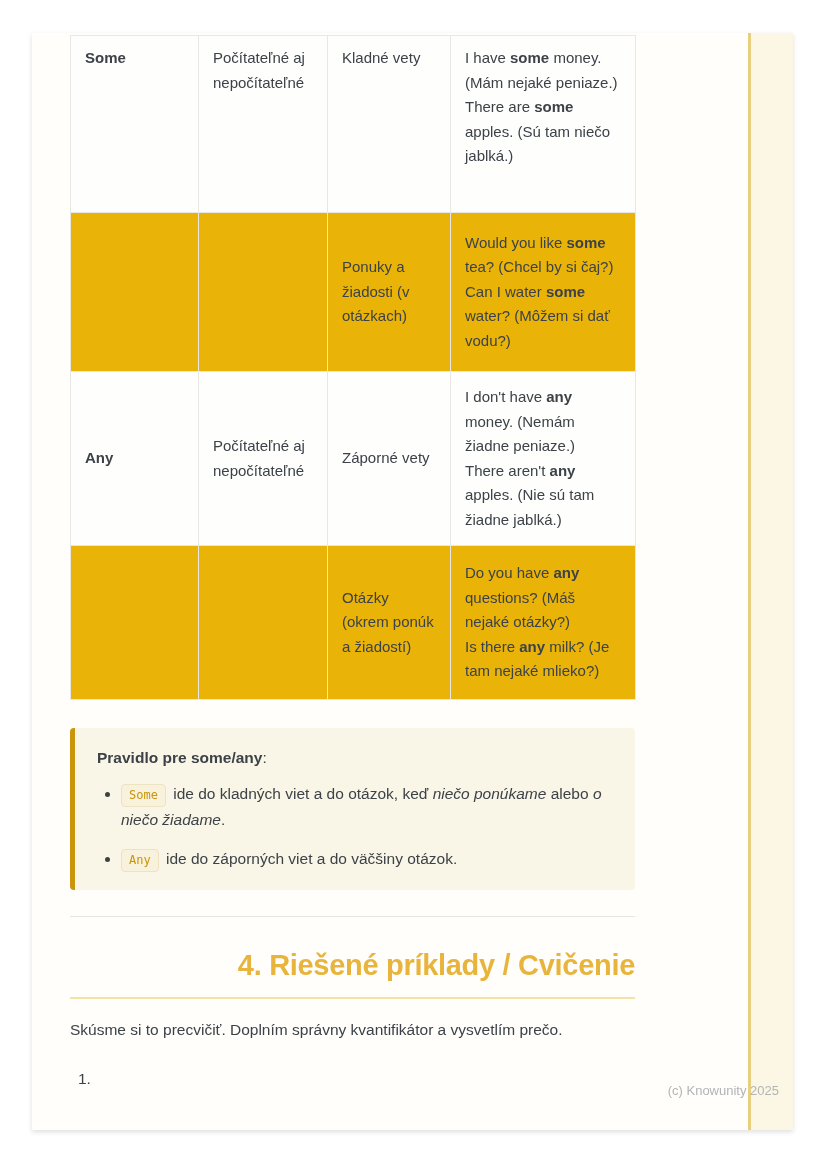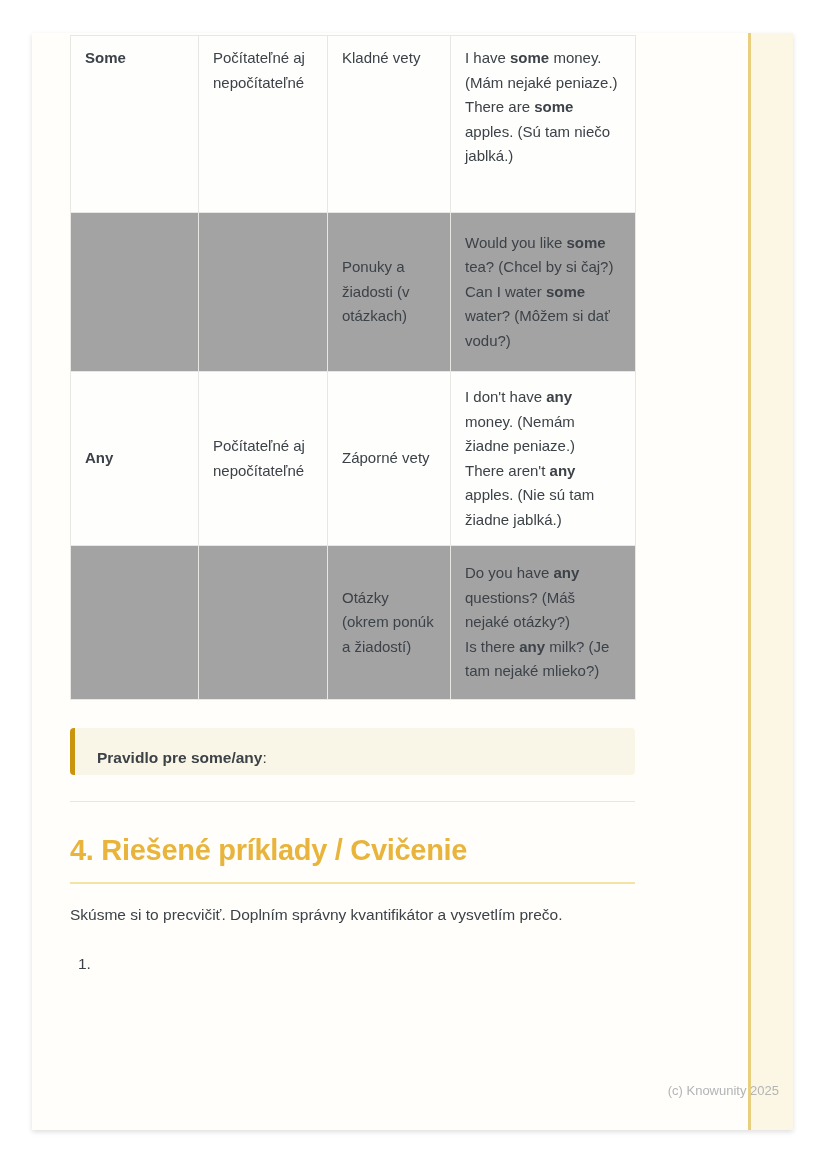--- a/index.html
+++ b/index.html
@@ -25,21 +25,21 @@
   
   table.grammar{border-collapse:collapse;table-layout:fixed;width:565px;}
   table.grammar td{
     border:1px solid #E8E7E3;
     padding:10px 14px;
     font-size:15px;line-height:24.5px;
     vertical-align:middle;
     background:#FEFEFD;
     word-wrap:break-word;
   }
-  table.grammar tr.alt td{background:#a3a3a3;}
+  table.grammar tr.alt td{background:#eab308;}
   table.grammar tr.v-top td{vertical-align:top;}
 
   
   .callout{
     margin-top:28px;
     background:var(--callout-bg,#FAF6E7);
     border-left:5px solid var(--callout-border,#C9950C);
     padding:17px 22px 5px 22px;
     border-radius:4px;
   }
@@ -60,20 +60,21 @@
 
   
   .divider{border:none;border-top:1px solid #E6E6E3;margin:26px 0 0 0;}
   .heading{
     margin:31px 0 0 0;
     font-size:29px;line-height:35px;font-weight:700;
     color:var(--accent,#E8B43C);
     letter-spacing:-0.3px;
     border-bottom:2px solid #F3E4A6;
     padding-bottom:14px;
+    text-align:right;
   }
   .intro{margin:19px 0 0 0;font-size:15.5px;line-height:24px;}
   .exercises{list-style:none;margin:25px 0 0 0;padding:0 0 0 8px;}
   .exercises li{font-size:15.5px;line-height:24px;display:flex;}
   .exercises .num{margin-right:7px;}
 
   .footer{
     position:absolute;right:14px;bottom:32px;z-index:2;
     font-size:13px;color:#B3B4B6;
   }
@@ -117,20 +118,24 @@
             <td></td>
             <td></td>
             <td><span>Otázky (okrem ponúk a žiadostí)</span></td>
             <td><span>Do you have </span><span style="font-weight: 700;">any</span><span> questions? (Máš nejaké otázky?)</span><br><span>Is there </span><span style="font-weight: 700;">any</span><span> milk? (Je tam nejaké mlieko?)</span></td>
           </tr>
         </tbody>
     </table>
 
     <div class="callout">
       <div class="callout-title"><span style="font-weight: 700;">Pravidlo pre some/any</span><span>:</span></div>
+      <ul>
+          <li><span class="chip">Some</span><span> ide do kladných viet a do otázok, keď </span><span style="font-style: italic;">niečo ponúkame</span><span> alebo </span><span style="font-style: italic;">o niečo žiadame</span><span>.</span></li>
+          <li><span class="chip">Any</span><span> ide do záporných viet a do väčšiny otázok.</span></li>
+        </ul>
     </div>
 
     <hr class="divider">
 
     <h2 class="heading">4. Riešené príklady / Cvičenie</h2>
 
     <p class="intro">Skúsme si to precvičiť. Doplním správny kvantifikátor a vysvetlím prečo.</p>
 
     <ol class="exercises">
         <li>

